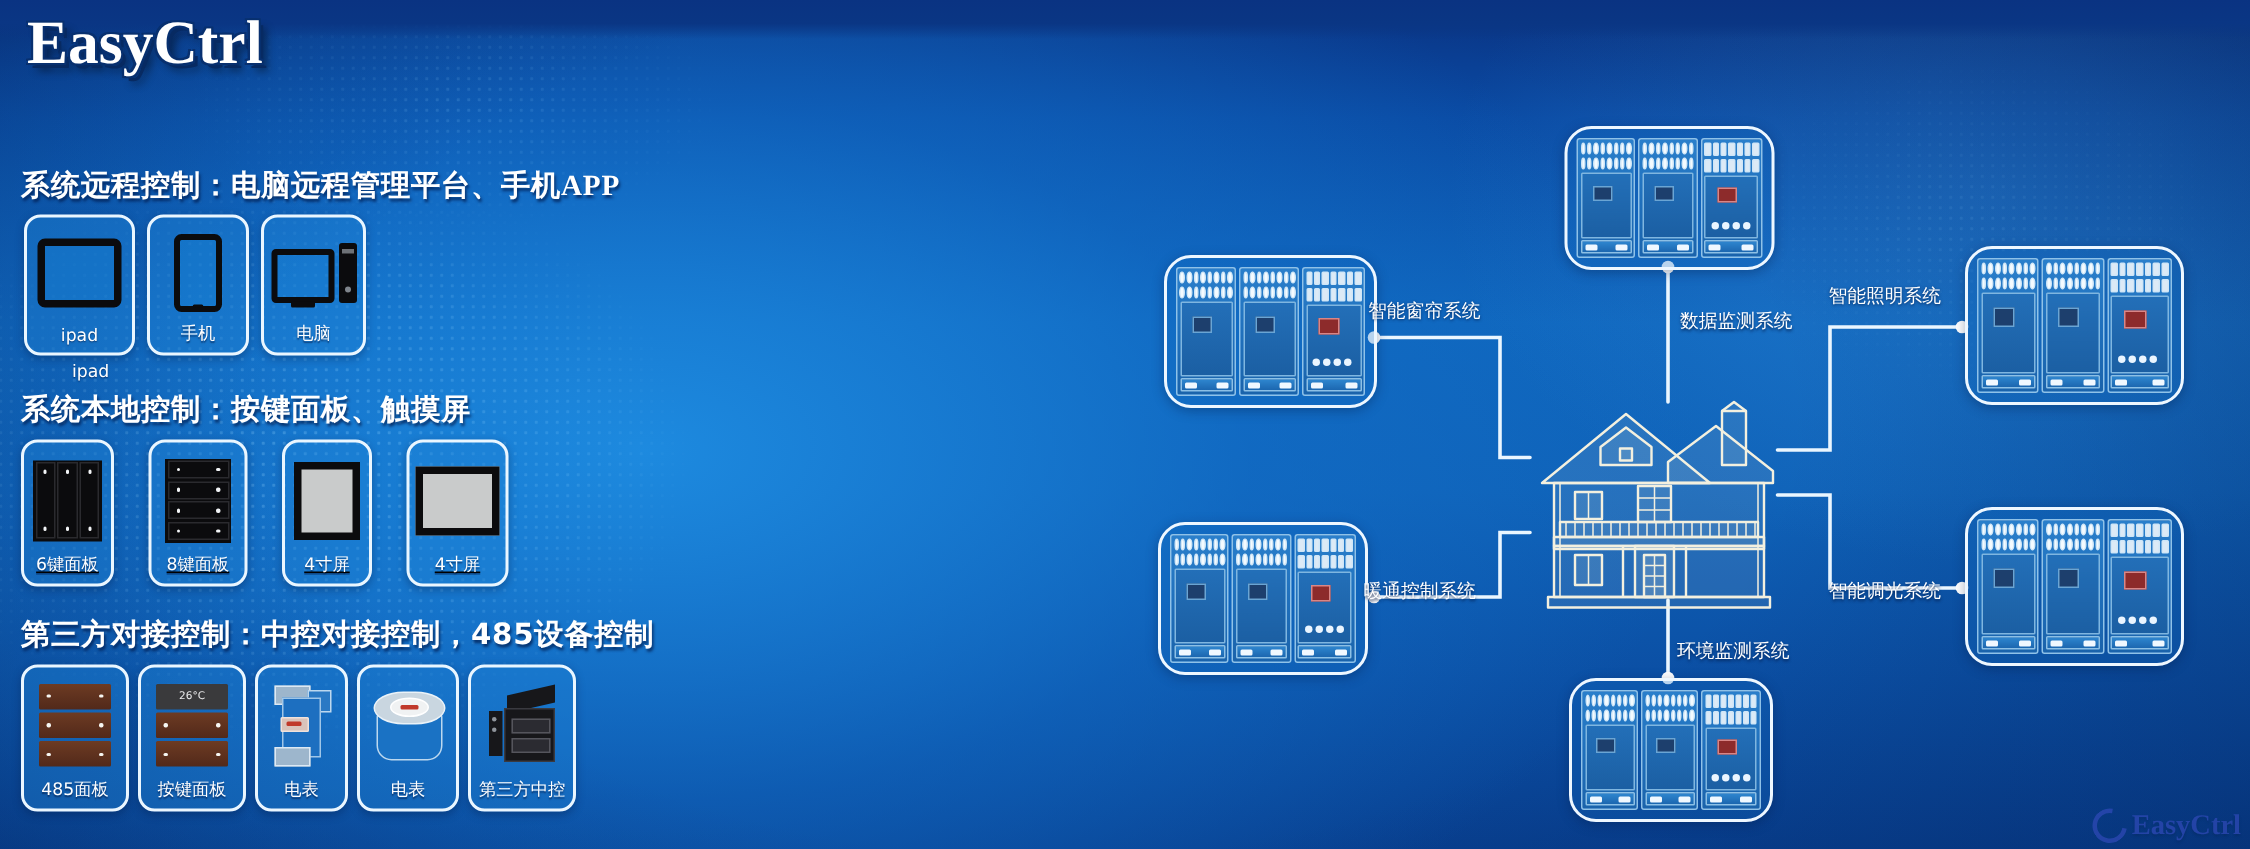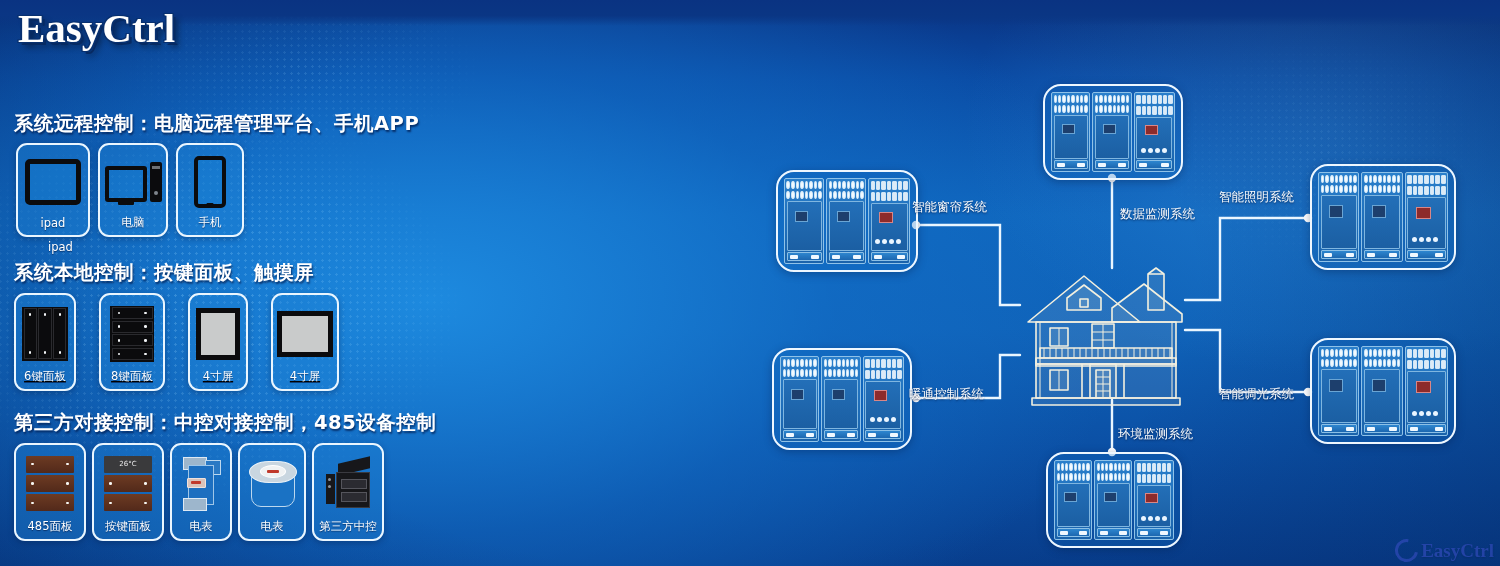--- a/index.html
+++ b/index.html
@@ -55,21 +55,21 @@
     font-family:"DejaVu Sans","Liberation Sans",sans-serif;
     font-weight:bold;font-size:58px;color:#ffffff;letter-spacing:3px;
     text-shadow:2px 3px 3px rgba(0,20,70,.75), 0 0 2px rgba(255,255,255,.4);
   }
 
   
   .sec-title{position:absolute;z-index:30;
     font-family:"DejaVu Sans","Liberation Sans",sans-serif;
     font-weight:bold;font-size:19.5px;color:#ffffff;white-space:nowrap;
     text-shadow:1px 2px 2px rgba(0,25,75,.75);letter-spacing:.5px;}
-  #sec1-title{left:14px;top:110px;}
+  #sec1-title{left:14px;top:110px;font-family:Liberation Serif, serif;}
   #sec2-title{left:14px;top:259px;}
   #sec3-title{left:14px;top:409px;}
 
   .row{position:absolute;display:flex;z-index:30;}
   #row1{left:16px;top:143px;gap:8px;}
   #row2{left:14px;top:293px;gap:23px;text-decoration:underline;}
   #row3{left:14px;top:443px;gap:6px;}
 
   .card{
     background:rgba(30,130,215,0.42);
@@ -208,34 +208,34 @@
 
   <div class="sec-title" id="sec1-title">系统远程控制：电脑远程管理平台、手机APP</div>
 
   <div class="row" id="row1">
     <div class="card" id="card-ipad">
       <div class="art">
           <div class="tablet"></div>
         </div>
       <div class="cap">ipad</div>
     </div>
+    <div class="card" id="card-phone">
+      <div class="art">
+          <div class="phone"></div>
+        </div>
+      <div class="cap">手机</div>
+    </div>
     <div class="card" id="card-pc">
       <div class="art">
         <div class="pc">
             <div class="monitor"></div>
             <div class="tower"></div>
           </div>
       </div>
       <div class="cap">电脑</div>
-    </div>
-    <div class="card" id="card-phone">
-      <div class="art">
-          <div class="phone"></div>
-        </div>
-      <div class="cap">手机</div>
     </div>
   </div>
   <div class="sub-ipad">ipad</div>
 
   <div class="sec-title" id="sec2-title">系统本地控制：按键面板、触摸屏</div>
 
   <div class="row" id="row2">
     <div class="card" id="card-6key">
       <div class="art">
         <div class="panel6">

